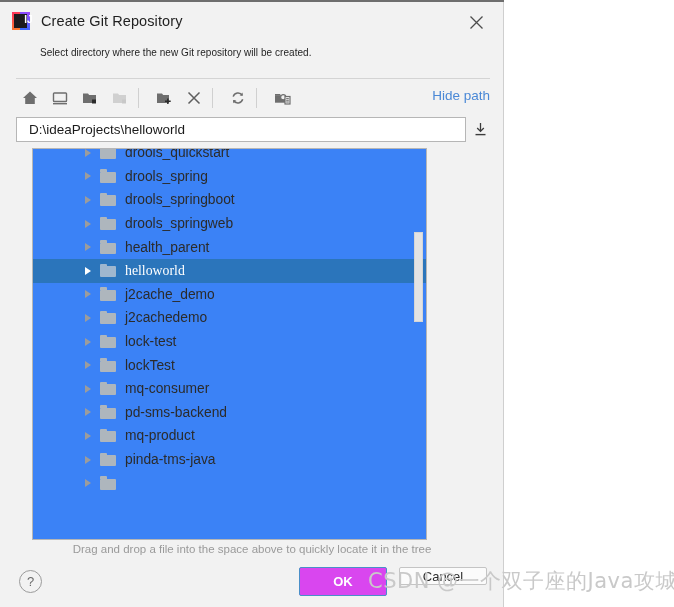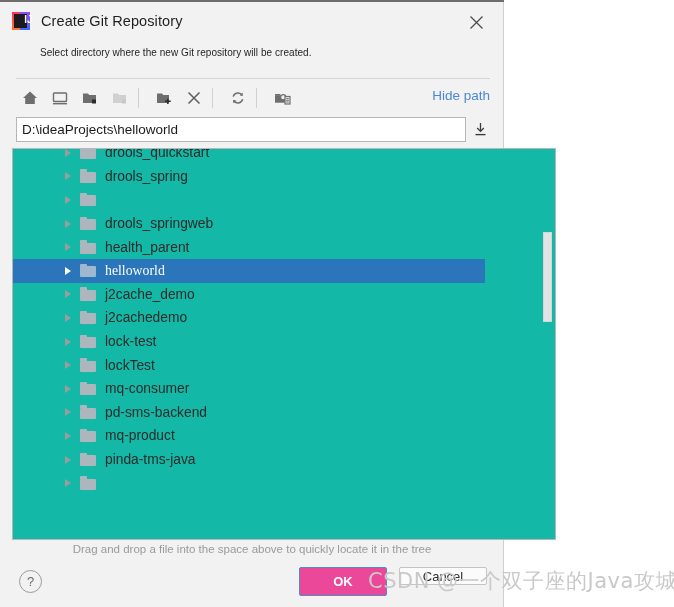--- a/index.html
+++ b/index.html
@@ -135,37 +135,37 @@
   .path-field {
     position: absolute;
     left: 0; top: 0;
     width: 450px; height: 25px;
     background: #ffffff;
     border: 1px solid #b6b6b6;
     box-sizing: border-box;
     display: flex; align-items: center;
   }
   .path-field span {
-    margin-left: 5px;
+    margin-left: 12px;
     font-size: 13.5px;
     color: #1b1b1b;
   }
   .path-dl {
     position: absolute;
     right: 0; top: 2px;
     width: 20px; height: 21px;
     display: flex; align-items: center; justify-content: center;
   }
 
   
   .tree-box {
     position: absolute;
-    left: 12px; top: 148px;
-    width: 544px; height: 392px;
-    background: #14b8a6;
+    left: 32px; top: 148px;
+    width: 395px; height: 392px;
+    background: #3b82f6;
     border: 1px solid #b6b6b6;
     box-sizing: border-box;
     overflow: hidden;
   }
   .tree-inner {
     position: absolute;
     left: 0; top: -8px;
     width: 472px;
   }
   .tree-row {
@@ -253,21 +253,21 @@
     box-sizing: border-box;
     display: flex; align-items: center; justify-content: center;
     font-size: 13px;
     color: #6a6a6a;
     background: #f2f2f2;
   }
   .ok-btn {
     position: absolute;
     left: 299px; top: 567px;
     width: 88px; height: 29px;
-    background: #ec4899;
+    background: #d946ef;
     border: 1px solid #4a8fc8;
     box-sizing: border-box;
     border-radius: 2px;
     display: flex; align-items: center; justify-content: center;
     color: #ffffff;
     font-size: 13px;
     font-weight: bold;
   }
   .cancel-btn {
     position: absolute;
@@ -428,20 +428,21 @@
           <div class="tree-label">drools_spring</div>
         </div>
         <div class="tree-row">
           <div class="arrow">
             <i></i>
           </div>
           <div class="folder">
             <div class="tab"></div>
             <div class="body"></div>
           </div>
+          <div class="tree-label">drools_springboot</div>
         </div>
         <div class="tree-row">
           <div class="arrow">
             <i></i>
           </div>
           <div class="folder">
             <div class="tab"></div>
             <div class="body"></div>
           </div>
           <div class="tree-label">drools_springweb</div>

